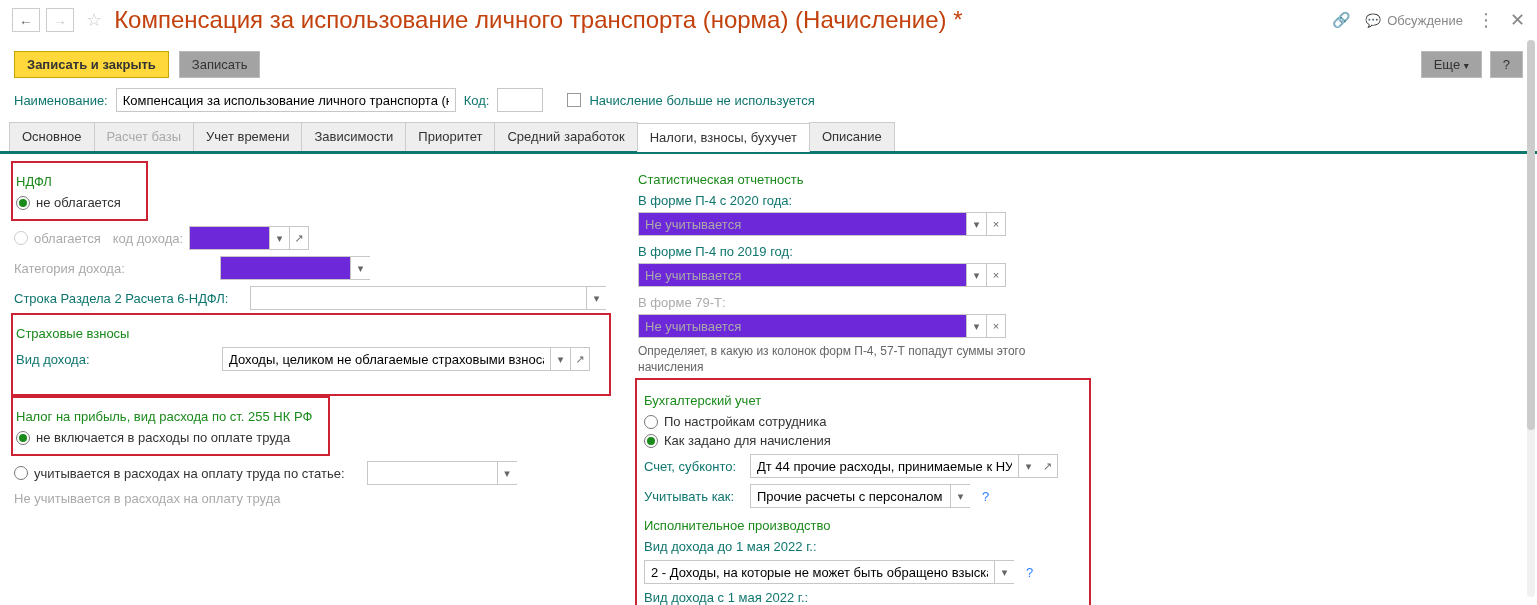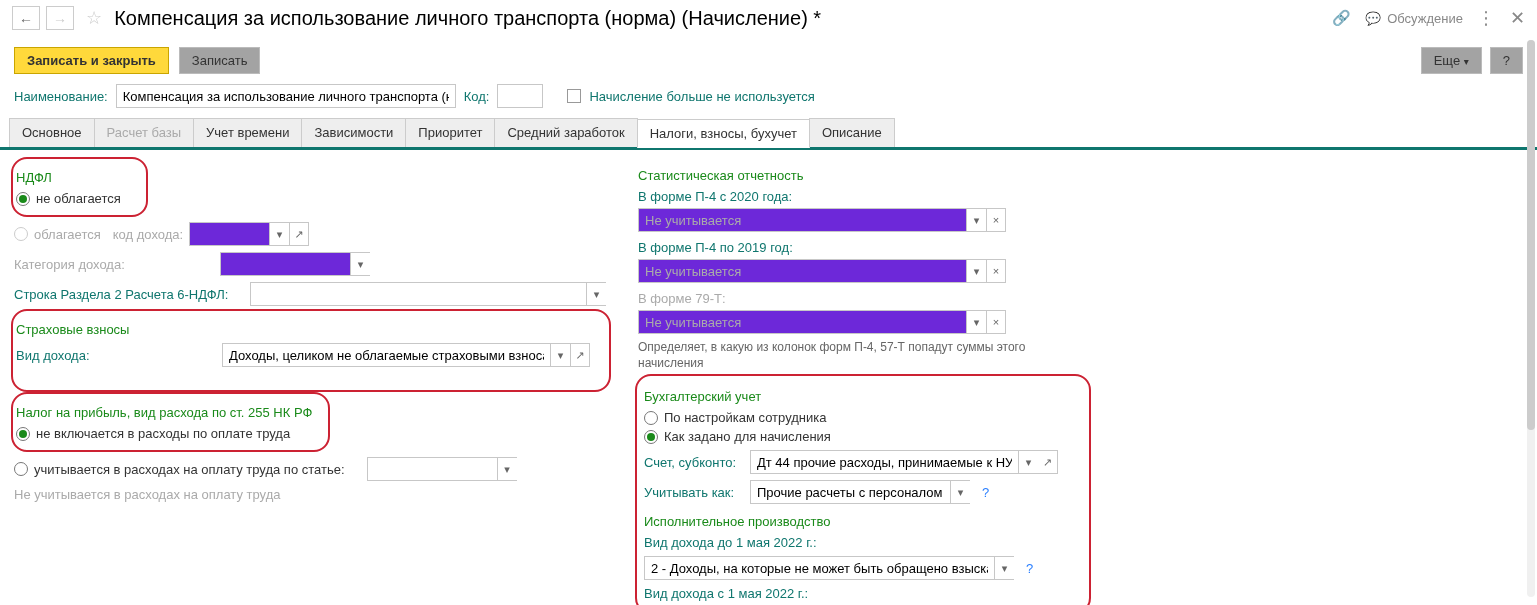--- a/index.html
+++ b/index.html
@@ -15,21 +15,21 @@
   .topbar {
     display: flex; align-items: center; padding: 6px 12px 10px;
     border-bottom: 1px solid transparent; gap: 6px;
   }
   .nav-btn {
     width: 28px; height: 24px; border: 1px solid #ccc; background: #fff;
     display: flex; align-items: center; justify-content: center;
     font-size: 14px; color: #666; cursor: default;
   }
   .star-icon { color: #ccc; font-size: 18px; margin: 0 6px; }
-  .title { font-size: 20px; color: #000000; flex: 1; }
+  .title { font-size: 24px; color: #c2410c; flex: 1; }
   .top-right { display: flex; gap: 14px; align-items: center; color: #888; }
   .top-right .link-icon, .top-right .chat-icon { font-size: 15px; }
   .discuss { display: flex; gap: 6px; align-items: center; font-size: 13px; cursor: default;}
   .dots { font-size: 18px; letter-spacing: 1px; }
   .close-x { font-size: 18px; }
 
   .toolbar {
     display: flex; align-items: center; padding: 6px 14px; gap: 10px;
   }
   .btn {
@@ -82,21 +82,21 @@
   .combo input {
     border: 1px solid #c7c7c7; border-right: none; padding: 0 6px; font-size: 13px;
   }
   .combo .drop, .combo .ext {
     width: 20px; border: 1px solid #c7c7c7; display: flex; align-items: center;
     justify-content: center; font-size: 11px; color: #666; background: #fff;
   }
   .combo .drop { border-right: none; }
   .hint-help { color: #2a7fff; font-size: 13px; margin-left: 6px; }
 
-  .redbox { outline: 2px solid #c23; outline-offset: 1px; border-radius: 13px; }
+  .redbox { outline: 2px solid #c23; outline-offset: 1px; }
   .gray-note { color: #aaa; margin: 6px 0; }
   .note { color: #666; font-size: 12px; margin: 6px 0; line-height: 1.3;}
 
   .scrollbar {
     position: absolute; right: 2px; top: 40px; bottom: 8px; width: 8px;
     background: #f0f0f0; border-radius: 4px;
   }
   .scrollbar .thumb {
     position: absolute; left: 0; right: 0; top: 0; height: 70%;
     background: #ccc; border-radius: 4px;

